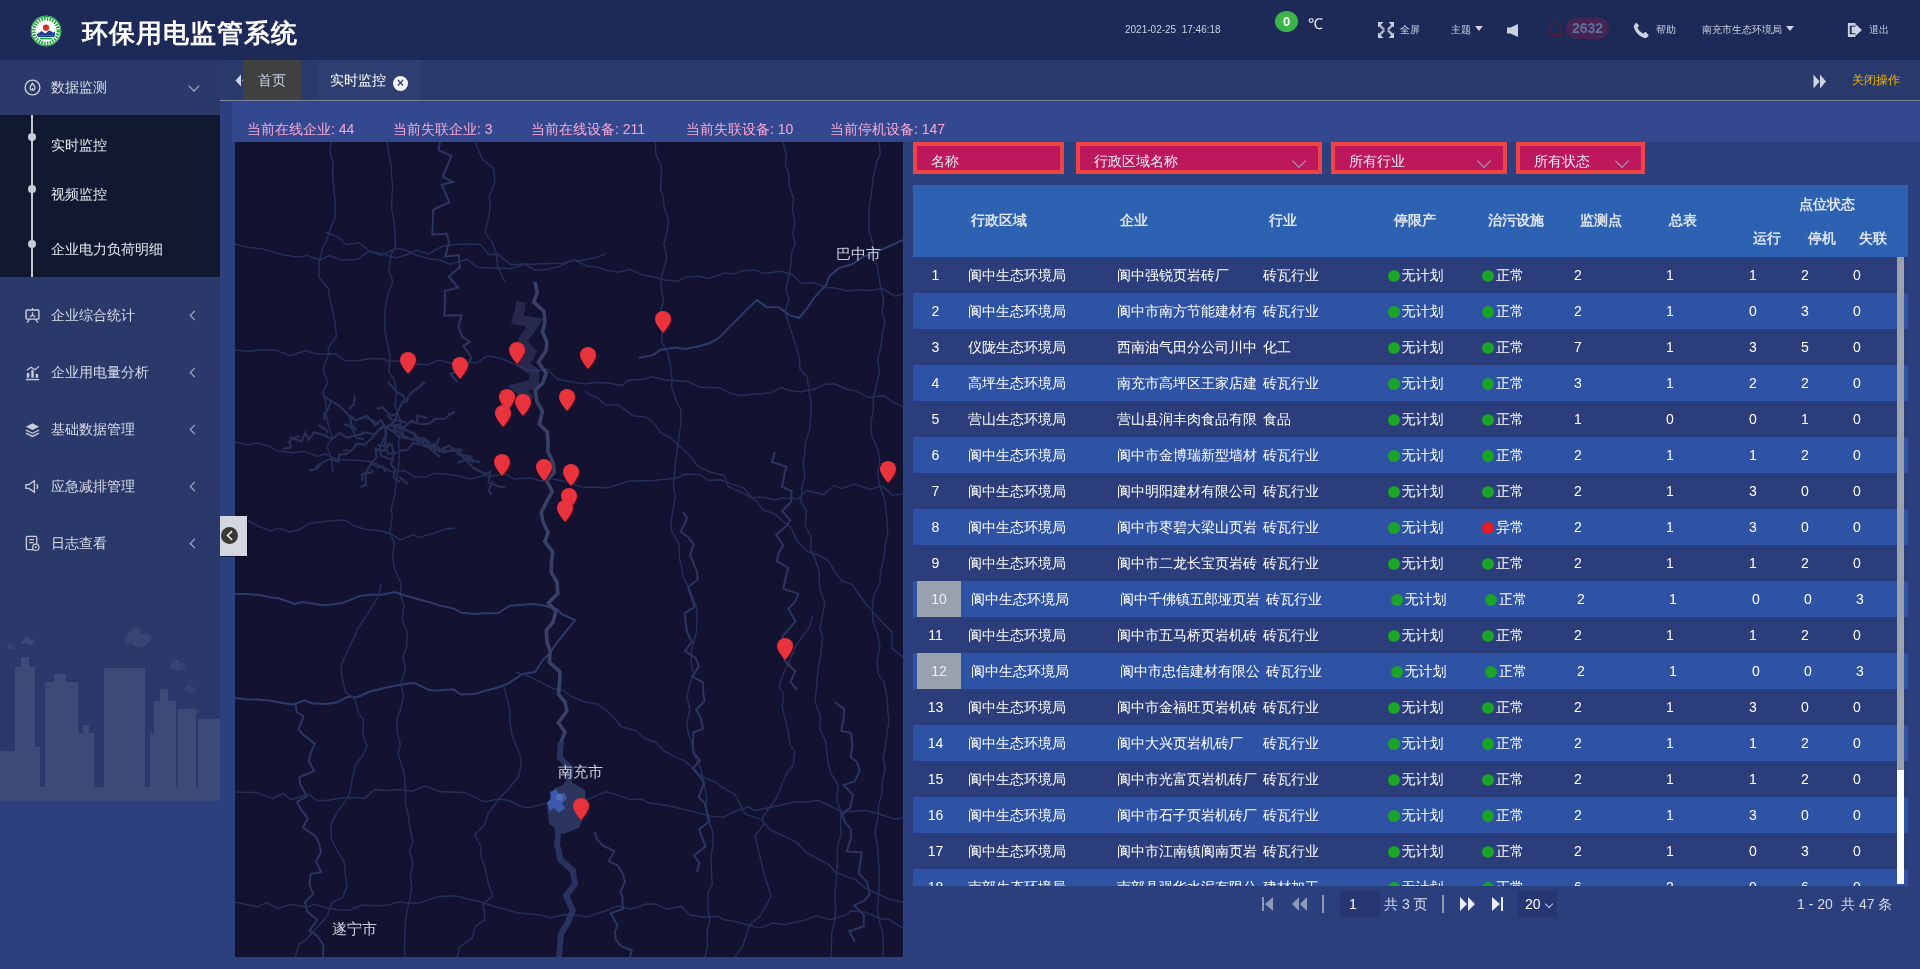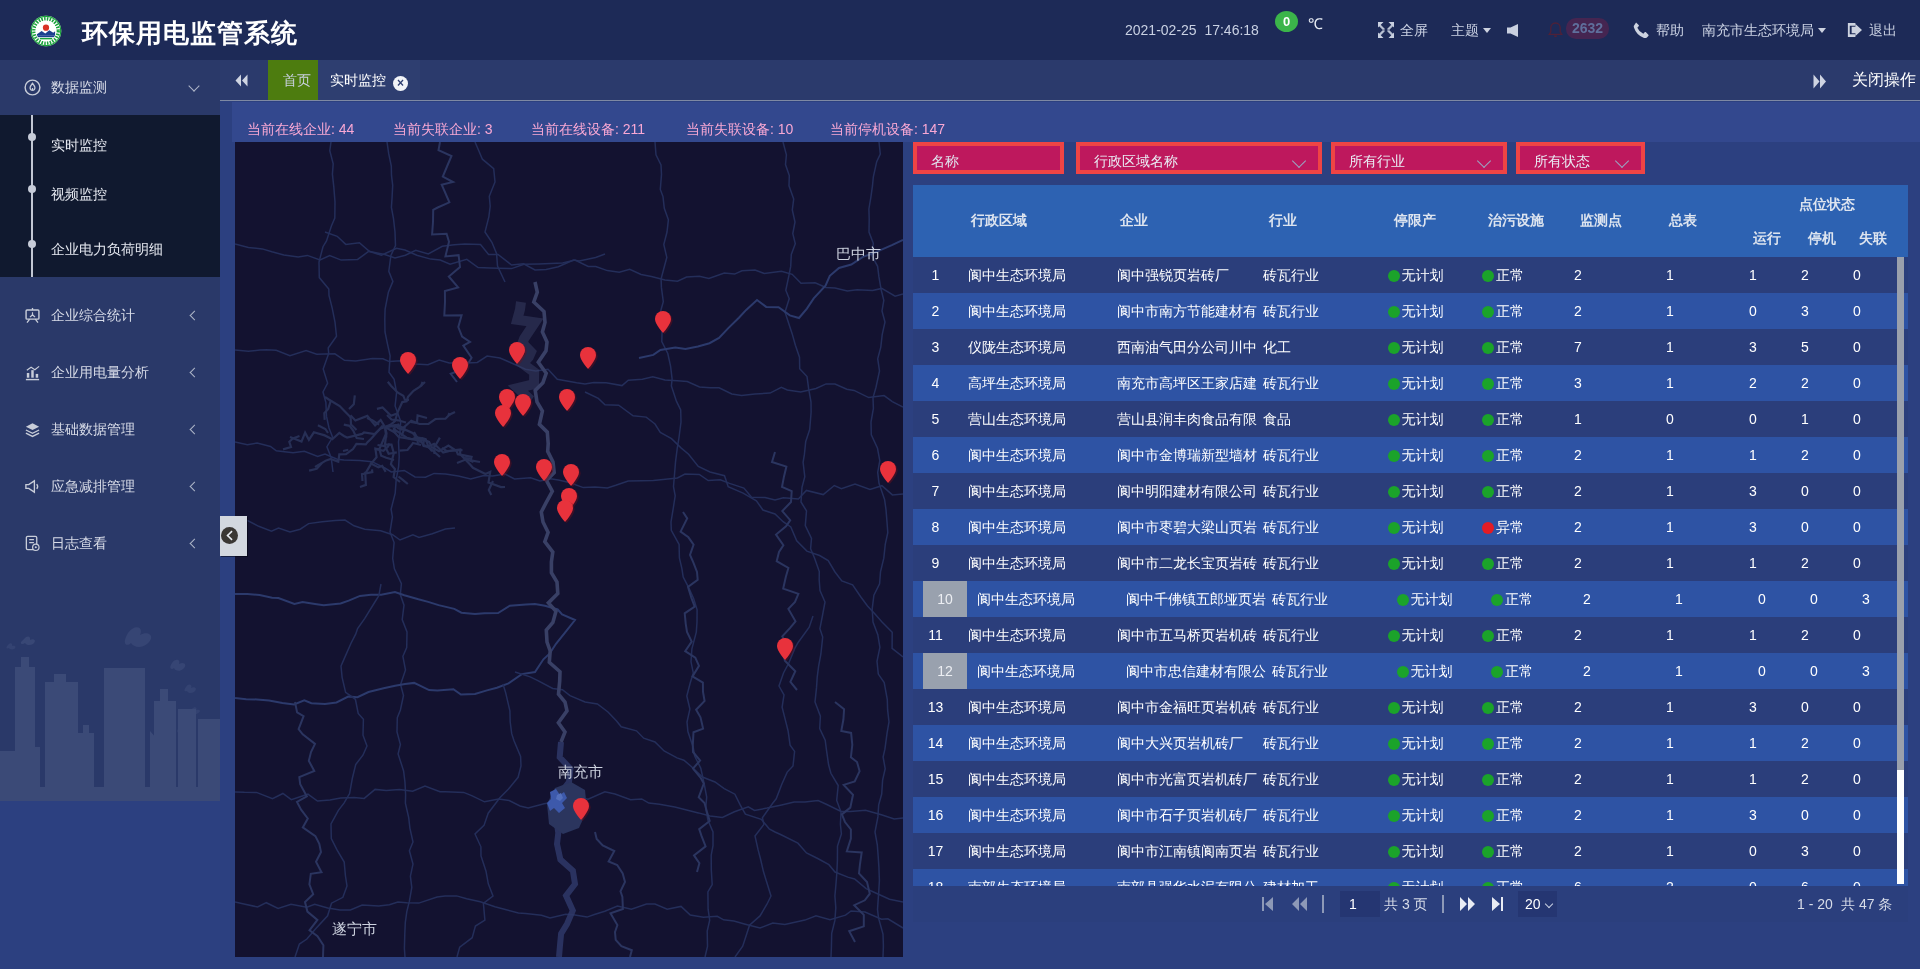--- a/index.html
+++ b/index.html
@@ -4,67 +4,67 @@
 <title>环保用电监管系统</title>
 <style>
 *{margin:0;padding:0;box-sizing:border-box}
 html,body{width:1920px;height:969px;overflow:hidden;font-family:"Liberation Sans",sans-serif;background:#2c4080}
 #app{position:relative;width:1920px;height:969px}
 .abs{position:absolute}
 
 .header{position:absolute;left:0;top:0;width:1920px;height:60px;background:#1d2a57;color:#fff}
 .logo{position:absolute;left:30px;top:15px;width:32px;height:32px}
 .title{position:absolute;left:82px;top:16px;font-size:26px;font-weight:bold;letter-spacing:1px}
-.hitem{position:absolute;top:0;height:56px;line-height:60px;color:#ccd3e4;font-size:14px}
+.hitem{position:absolute;top:0;height:56px;line-height:60px;color:#ccd3e4;font-size:10px}
 .date{left:1125px;color:#c9d1e3}
 .tempc{position:absolute;left:1275px;top:11px;width:23px;height:21px;border-radius:50%;background:#3bb54a;color:#fff;font-size:13px;font-weight:bold;text-align:center;line-height:21px}
 .celsius{position:absolute;left:1308px;top:13px;color:#e8ecf4;font-size:15px}
 .caret{display:inline-block;width:0;height:0;border-left:4px solid transparent;border-right:4px solid transparent;border-top:5px solid #cdd3e0;vertical-align:2px;margin-left:4px}
 .badge{position:absolute;left:1566px;top:18px;width:43px;height:21px;border-radius:10px;background:rgba(190,25,65,.25);color:#5f6f9c;font-size:14px;font-weight:bold;text-align:center;line-height:21px}
 
 .sidebar{position:absolute;left:0;top:60px;width:220px;height:741px;background:#2a3969;color:#d8dce8;overflow:hidden}
 .m-item{position:relative;height:57px;line-height:57px;font-size:14px;color:#d8dce8}
 .m-item .txt{position:absolute;left:51px}
 .m-item .ic{position:absolute;left:24px;top:50%;margin-top:-9px;width:17px;height:17px}
 .lt{position:absolute;right:22px;top:50%;margin-top:-4px;width:7px;height:7px;border-left:1.6px solid #aeb6c9;border-bottom:1.6px solid #aeb6c9;transform:rotate(45deg)}
 .dn{position:absolute;right:22px;top:50%;margin-top:-6px;width:8px;height:8px;border-left:1.6px solid #aeb6c9;border-bottom:1.6px solid #aeb6c9;transform:rotate(-45deg)}
 .submenu{position:relative;background:#10192f;height:162px}
 .subline{position:absolute;left:31px;top:0;width:2px;height:162px;background:#c2c7d4}
 .s-item{position:absolute;left:51px;font-size:14px;color:#e6e9f1}
 .s-dot{position:absolute;left:28px;width:8px;height:8px;border-radius:50%;background:#c6cbd8}
 .skyline{position:absolute;left:0;bottom:0;width:220px;height:190px;opacity:.55}
 
 .tabbar{position:absolute;left:220px;top:60px;width:1700px;height:41px;background:#2b3a6c;border-bottom:1px solid #7e89a4}
 .tab{position:absolute;top:0;height:40px;line-height:40px;font-size:14px;color:#c9d1e0;text-align:center}
-.tab.home{left:48px;width:58px;background:#4d7c0f}
+.tab.home{left:23px;width:58px;background:#404040}
 .tab.active{left:98px;width:102px;background:#2e3e70;color:#fff}
 .closec{display:inline-block;width:15px;height:15px;border-radius:50%;background:#f2f4f8;color:#2e3e70;font-size:12px;line-height:15px;font-weight:bold;vertical-align:-2px;margin-left:3px}
 .tb-ic{position:absolute}
-.closeops{position:absolute;top:0;height:50px;line-height:40px;color:#ffffff;font-size:16px}
+.closeops{position:absolute;top:0;height:50px;line-height:40px;color:#eab308;font-size:12px}
 
 .content{position:absolute;left:220px;top:101px;width:1700px;height:868px;background:#2c4080}
 .stats{position:absolute;left:12px;top:1px;width:1700px;height:40px;background:#33488e;color:#f9a8d4;font-size:14px}
 .stats span{position:absolute;top:19px}
 
 .map{position:absolute;left:15px;top:41px;width:668px;height:815px;background:#121228;overflow:hidden}
 .collapse{position:absolute;left:0;top:415px;width:27px;height:40px;background:#d3d8e0;box-shadow:1px 1px 0 rgba(0,0,10,.5);z-index:5}
 .ccirc{position:absolute;left:1px;top:11px;width:17px;height:17px;border-radius:50%;background:#3a3734}
 .ccirc:after{content:"";position:absolute;left:6px;top:4px;width:7px;height:7px;border-left:2.2px solid #e8ecf2;border-bottom:2.2px solid #e8ecf2;transform:rotate(45deg) scale(.78)}
 
 .filters{position:absolute;left:693px;top:41px;height:32px}
 .inp{position:absolute;top:0;height:32px;background:#be185d;border:4px solid #ef4444;color:#e9edf5;font-size:14px;line-height:30px;padding-left:14px}
 .selc{position:absolute;top:10px;width:10px;height:10px;border-left:1.7px solid #9aa5c2;border-bottom:1.7px solid #9aa5c2;transform:rotate(-45deg)}
 .thead{position:absolute;left:693px;top:84px;width:995px;height:72px;background:#2d62b2;color:#dde4ef;font-size:14px;font-weight:bold}
 .thead div{position:absolute;transform:translateX(-50%);line-height:1}
 .tbody{position:absolute;left:693px;top:156px;width:995px;height:629px;overflow:hidden}
 .r{display:flex;height:36px;line-height:36px;font-size:14px;color:#fff;background:#2b3e7b}
 .r.e{background:#2e53a4}
 .r>div{flex:none;white-space:nowrap;overflow:hidden}
 .ci{width:45px;text-align:center}
-.ci.sel{background:#99a1ae;color:#eceef2;margin-left:10px;width:44px}
+.ci.sel{background:#99a1ae;color:#eceef2;margin-left:4px;width:44px}
 .c1{width:150px;padding-left:10px}
 .c2{width:150px;padding-left:9px}
 .c3{width:110px;padding-left:5px}
 .c4{width:95px;text-align:center}
 .c5{width:80px;text-align:center}
 .c6{width:70px;text-align:center}
 .c7{width:114px;text-align:center}
 .c8{width:52px;text-align:center}
 .d{display:inline-block;width:12px;height:12px;border-radius:50%;background:#1ba32a;margin-right:2px;vertical-align:-2px}
 .d.rd{background:#e31c25}

